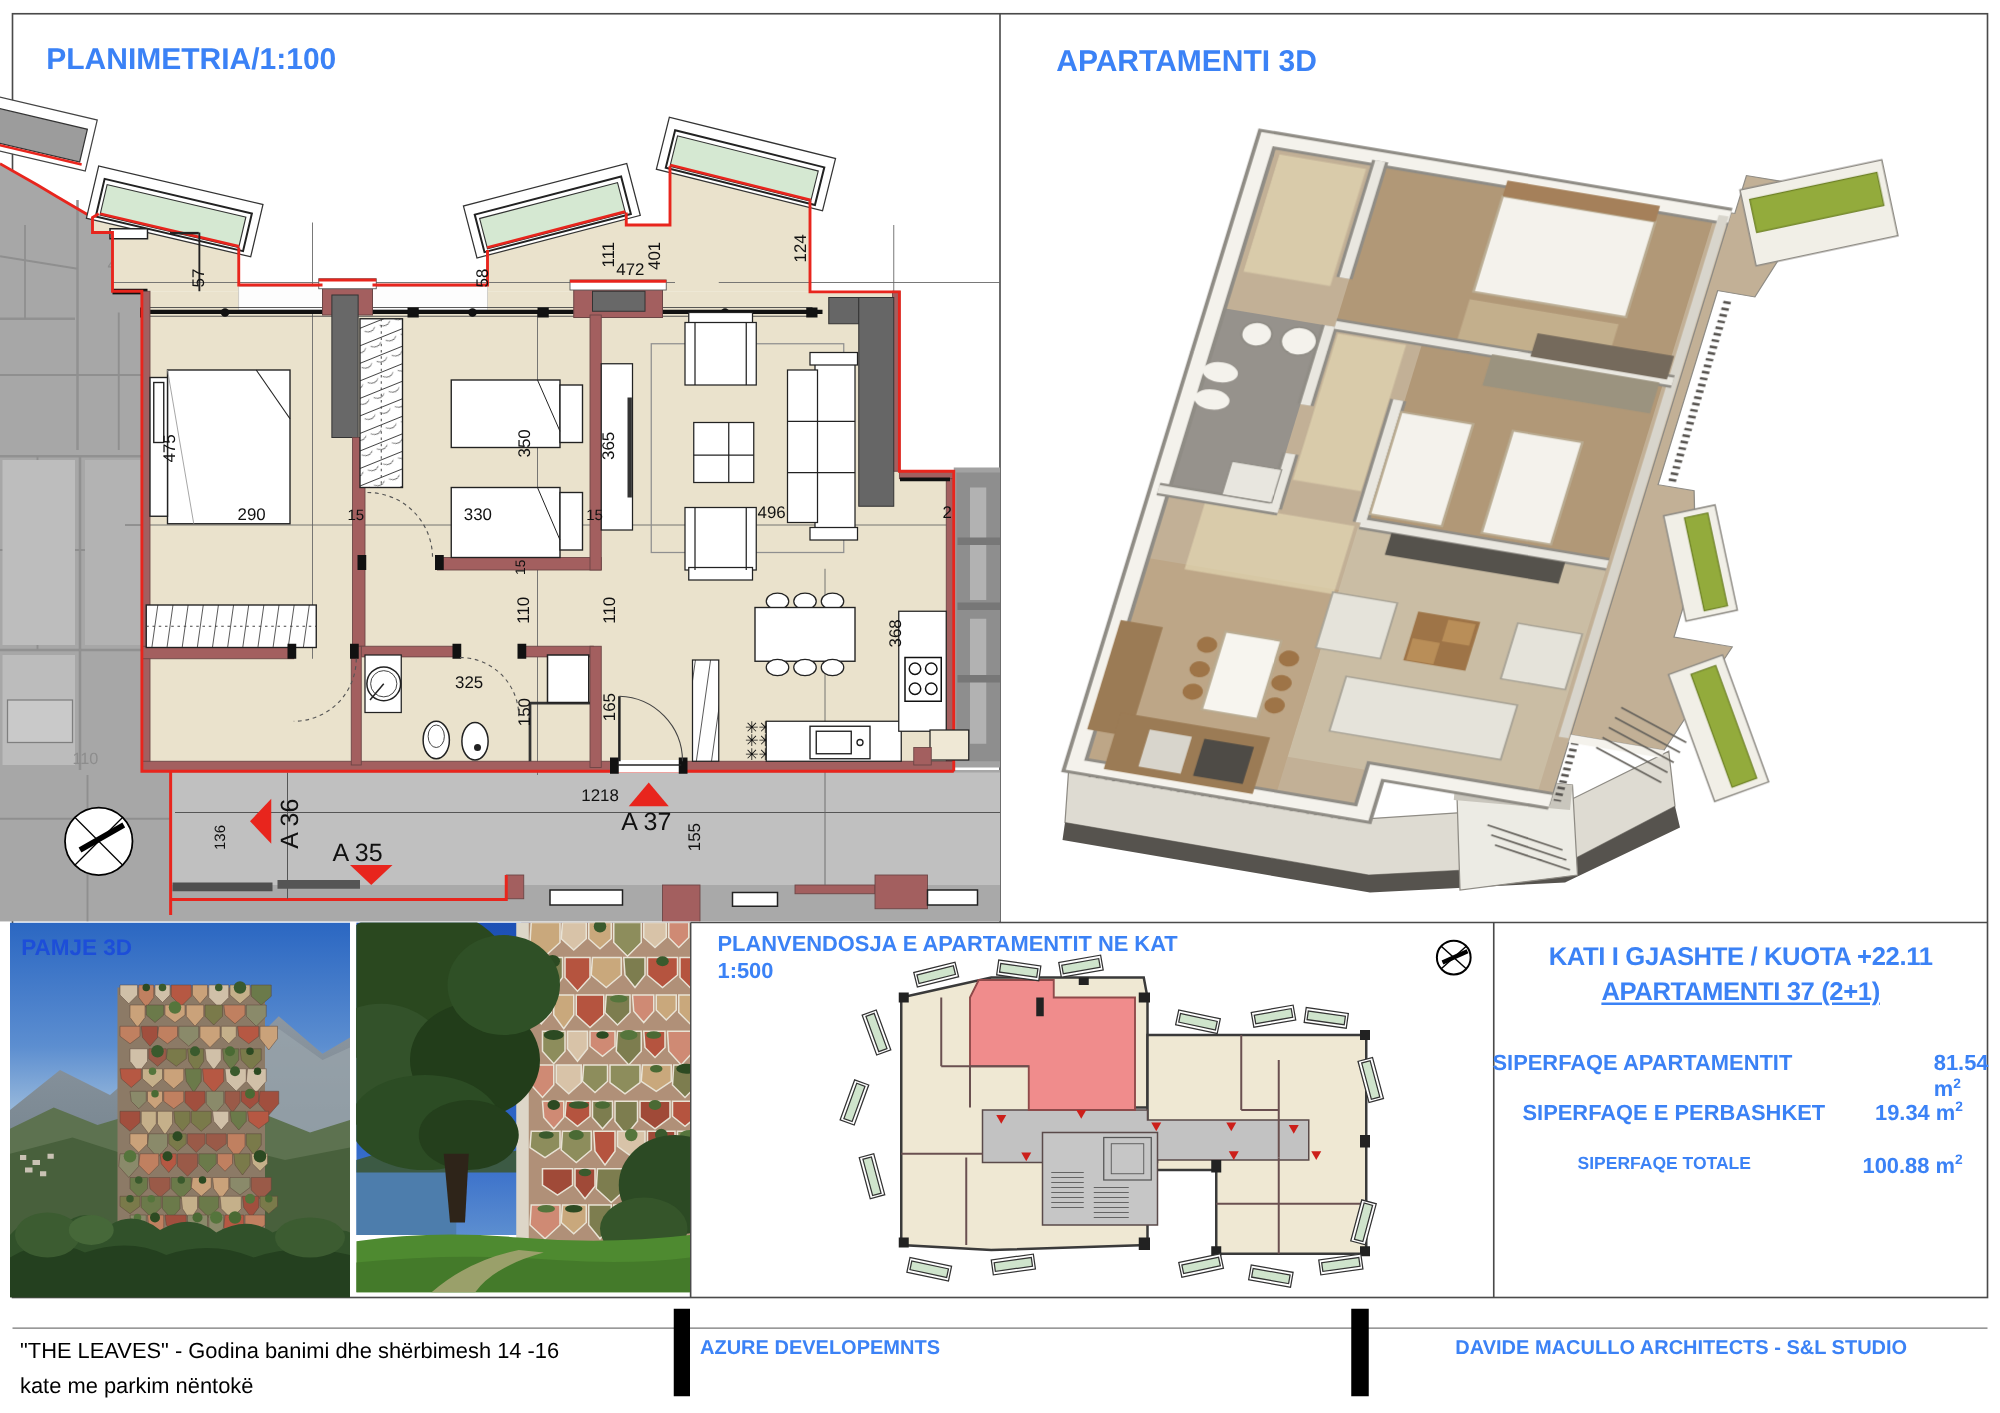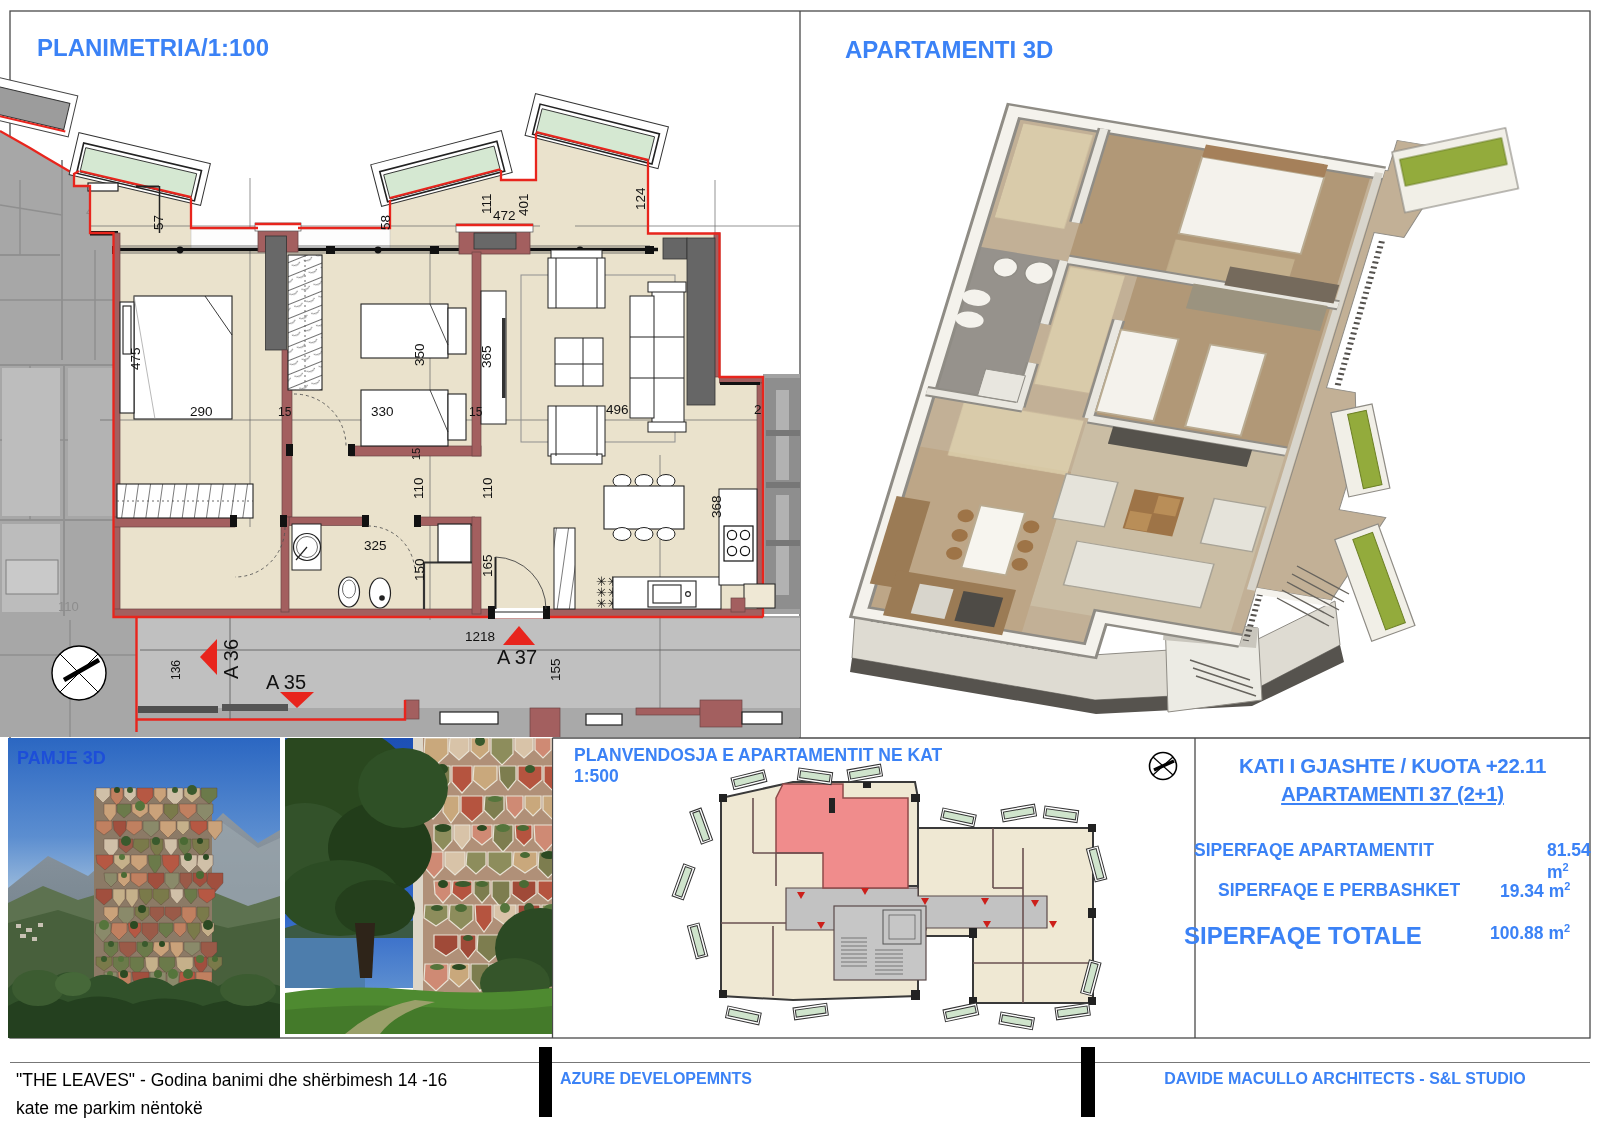--- a/index.html
+++ b/index.html
@@ -1032,21 +1032,21 @@
 <div class="abs ttl" style="left:574px;top:745px;font-size:17.5px;line-height:21px;">PLANVENDOSJA E APARTAMENTIT NE KAT<br>1:500</div>
 
 <div class="abs ttl" style="left:1195px;top:752px;width:395px;text-align:center;font-size:20.5px;line-height:28px;letter-spacing:-0.3px;">KATI I GJASHTE / KUOTA +22.11<br><span style="text-decoration:underline;">APARTAMENTI 37 (2+1)</span></div>
 
 <div class="abs ttl" style="left:1194px;top:840px;font-size:17.5px;">SIPERFAQE APARTAMENTIT</div>
 <div class="abs ttl" style="left:1500px;top:840px;font-size:17.5px;margin-left:47px;">81.54 m<sup style="font-size:11px;">2</sup></div>
 
 <div class="abs ttl" style="left:1218px;top:880px;font-size:17.5px;text-align:center;">SIPERFAQE E PERBASHKET</div>
 <div class="abs ttl" style="left:1500px;top:880px;font-size:17.5px;">19.34 m<sup style="font-size:11px;">2</sup></div>
 
-<div class="abs ttl" style="left:1184px;top:922px;font-size:24px;">SIPERFAQE TOTALE</div>
+<div class="abs ttl" style="left:1262px;top:922px;font-size:14px;">SIPERFAQE TOTALE</div>
 <div class="abs ttl" style="left:1490px;top:922px;font-size:17.5px;">100.88 m<sup style="font-size:11px;">2</sup></div>
 
 <svg class="abs" style="left:1146px;top:750px" width="36" height="36" viewBox="0 0 36 36">
   <circle cx="17" cy="16" r="13.5" fill="#fff" stroke="#000" stroke-width="1.6"></circle>
   <line x1="7" y1="7" x2="27" y2="25" stroke="#000" stroke-width="1.2"></line>
   <line x1="27" y1="7" x2="7" y2="25" stroke="#000" stroke-width="1.2"></line>
   <line x1="8" y1="20" x2="28" y2="11" stroke="#000" stroke-width="3.5"></line>
 </svg>
 
 <div class="abs" style="left:16px;top:1066px;font-size:17.5px;line-height:28px;color:#000;">"THE LEAVES" - Godina banimi dhe shërbimesh 14 -16<br>kate me parkim nëntokë</div>

